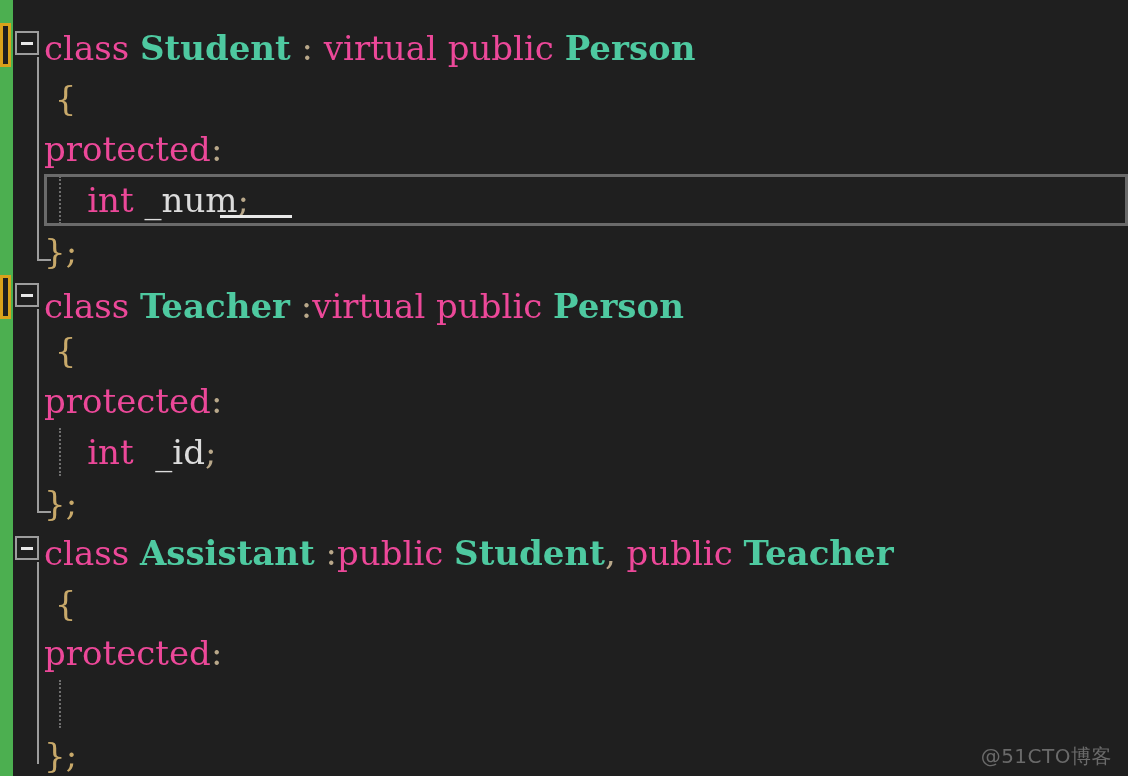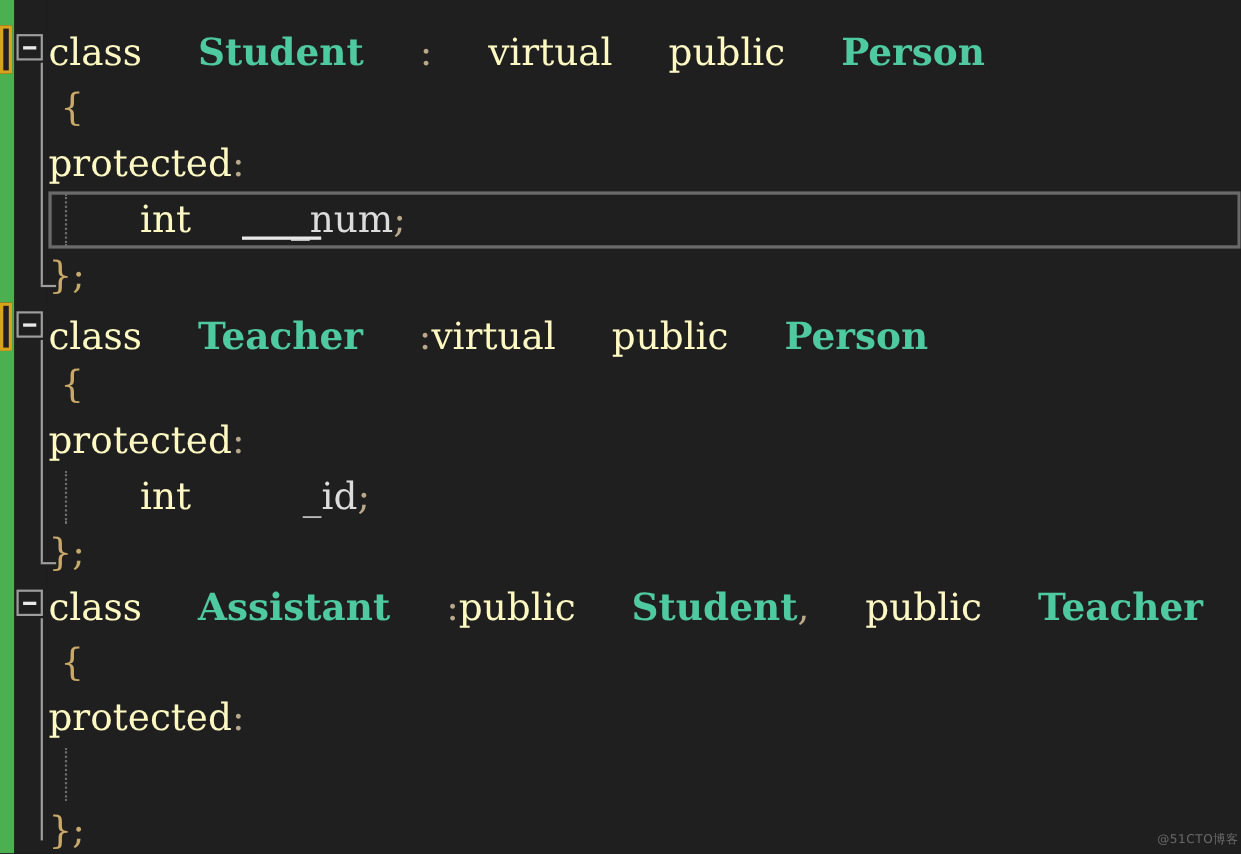--- a/index.html
+++ b/index.html
@@ -85,24 +85,24 @@
   .line {
     position: absolute;
     left: 44px;
     height: 50px;
     line-height: 50px;
     white-space: pre;
     font-size: 34px;
     letter-spacing: 0px;
     font-family: "DejaVu Serif", "Liberation Serif", serif;
   }
-  .kw      { color: #fef9c3; }    
+  .kw      { color: #ec4899; }    
   .type    { color: #4ec9a0; font-weight: bold; }    
   .punct   { color: #b9a88a; }    
-  .plain   { color: #dcdcdc; margin-left: 40px; }    
+  .plain   { color: #dcdcdc; }    
   .brace   { color: #c8a96a; }
 
   
   .current-line {
     position: absolute;
     left: 44px;
     top: 174px;
     width: 1084px;
     height: 52px;
     border: 3px solid #6a6a6a;
@@ -114,24 +114,24 @@
   
   .caret {
     position: absolute;
     width: 2px;
     background: #e8e8e8;
   }
 
   
   .watermark {
     position: absolute;
-    right: 2px;
+    right: 16px;
     bottom: 6px;
     color: #6a6a6a;
-    font-size: 11px;
+    font-size: 20px;
     font-family: "DejaVu Sans", "Liberation Sans", sans-serif;
     letter-spacing: 0.5px;
   }
 </style>
 </head>
 <body>
 
 <div id="editor">
 
   <div class="changebar"></div>

